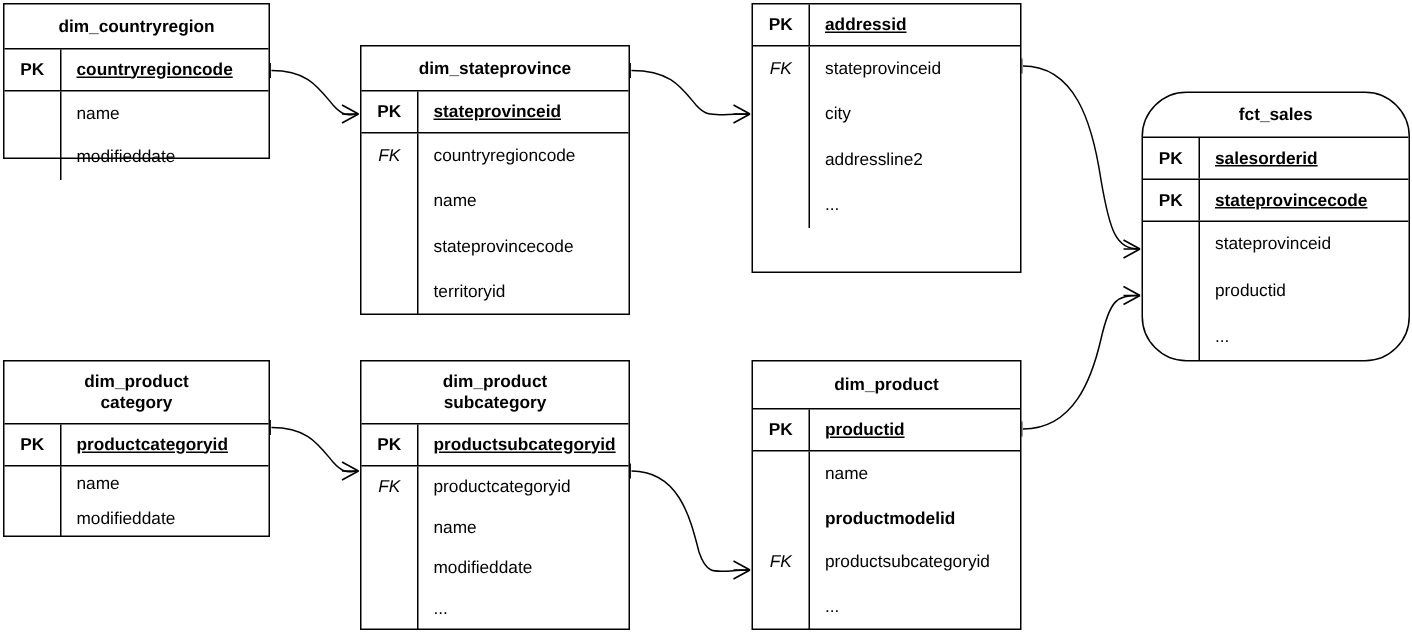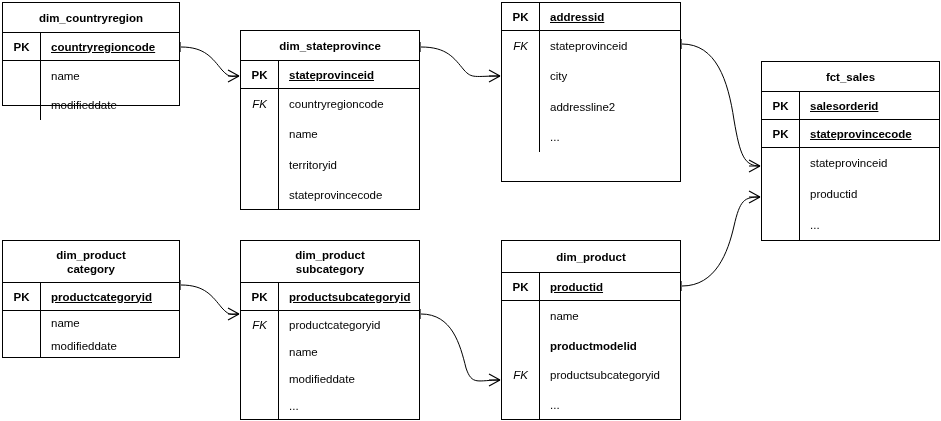--- a/index.html
+++ b/index.html
@@ -188,22 +188,22 @@
         <div class="body-group" style="height: 121px;">
           <div class="body-gutter">
             <div class="gutter-cell" style="height: 30.25px;">FK</div>
             <div class="gutter-cell" style="height: 30.25px;"></div>
             <div class="gutter-cell" style="height: 30.25px;"></div>
             <div class="gutter-cell" style="height: 30.25px;"></div>
           </div>
           <div class="body-attrs">
             <div class="body-attr" style="height: 30.25px;">countryregioncode</div>
             <div class="body-attr" style="height: 30.25px;">name</div>
+            <div class="body-attr" style="height: 30.25px;">stateprovincecode</div>
             <div class="body-attr" style="height: 30.25px;">territoryid</div>
-            <div class="body-attr" style="height: 30.25px;">stateprovincecode</div>
           </div>
         </div>
       </div>
       <div class="entity" style="left: 501px; top: 2px; width: 180px; height: 180px;">
         <div class="row" style="height: 28px;">
           <div class="key-cell pk">PK</div>
           <div class="attr-cell pkname">addressid</div>
         </div>
         <div class="body-group" style="height: 121px;">
           <div class="body-gutter">
@@ -213,21 +213,21 @@
             <div class="gutter-cell" style="height: 30.25px;"></div>
           </div>
           <div class="body-attrs">
             <div class="body-attr" style="height: 30.25px;">stateprovinceid</div>
             <div class="body-attr" style="height: 30.25px;">city</div>
             <div class="body-attr" style="height: 30.25px;">addressline2</div>
             <div class="body-attr" style="height: 30.25px;">...</div>
           </div>
         </div>
       </div>
-      <div class="entity" style="left: 761px; top: 61px; width: 179px; height: 180px;">
+      <div class="entity" style="left: 761px; top: 61px; width: 179px; height: 180px; border-radius: 30px;">
         <div class="ent-title" style="height: 30px;">fct_sales</div>
         <div class="row" style="height: 28px;">
           <div class="key-cell pk">PK</div>
           <div class="attr-cell pkname">salesorderid</div>
         </div>
         <div class="row" style="height: 28px;">
           <div class="key-cell pk">PK</div>
           <div class="attr-cell pkname">stateprovincecode</div>
         </div>
         <div class="body-group" style="height: 92px;">

